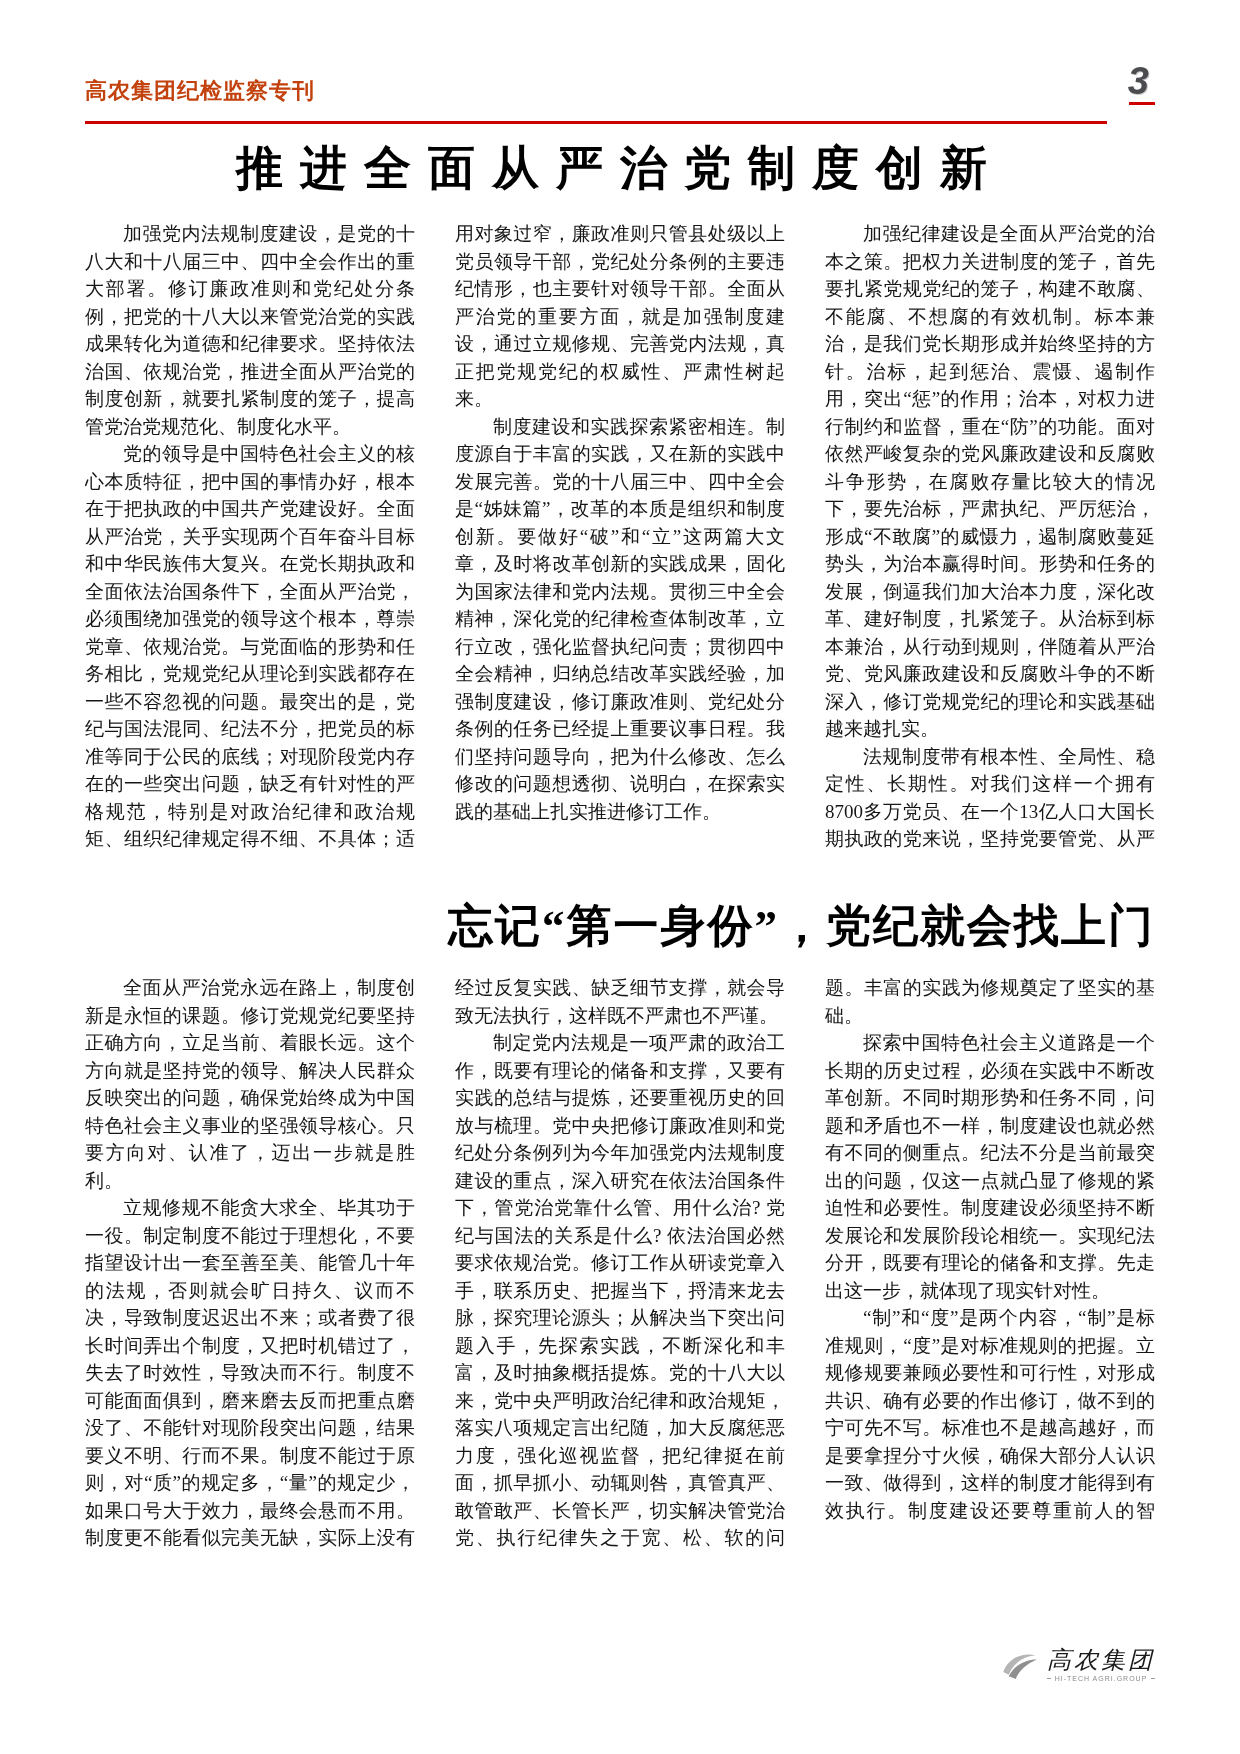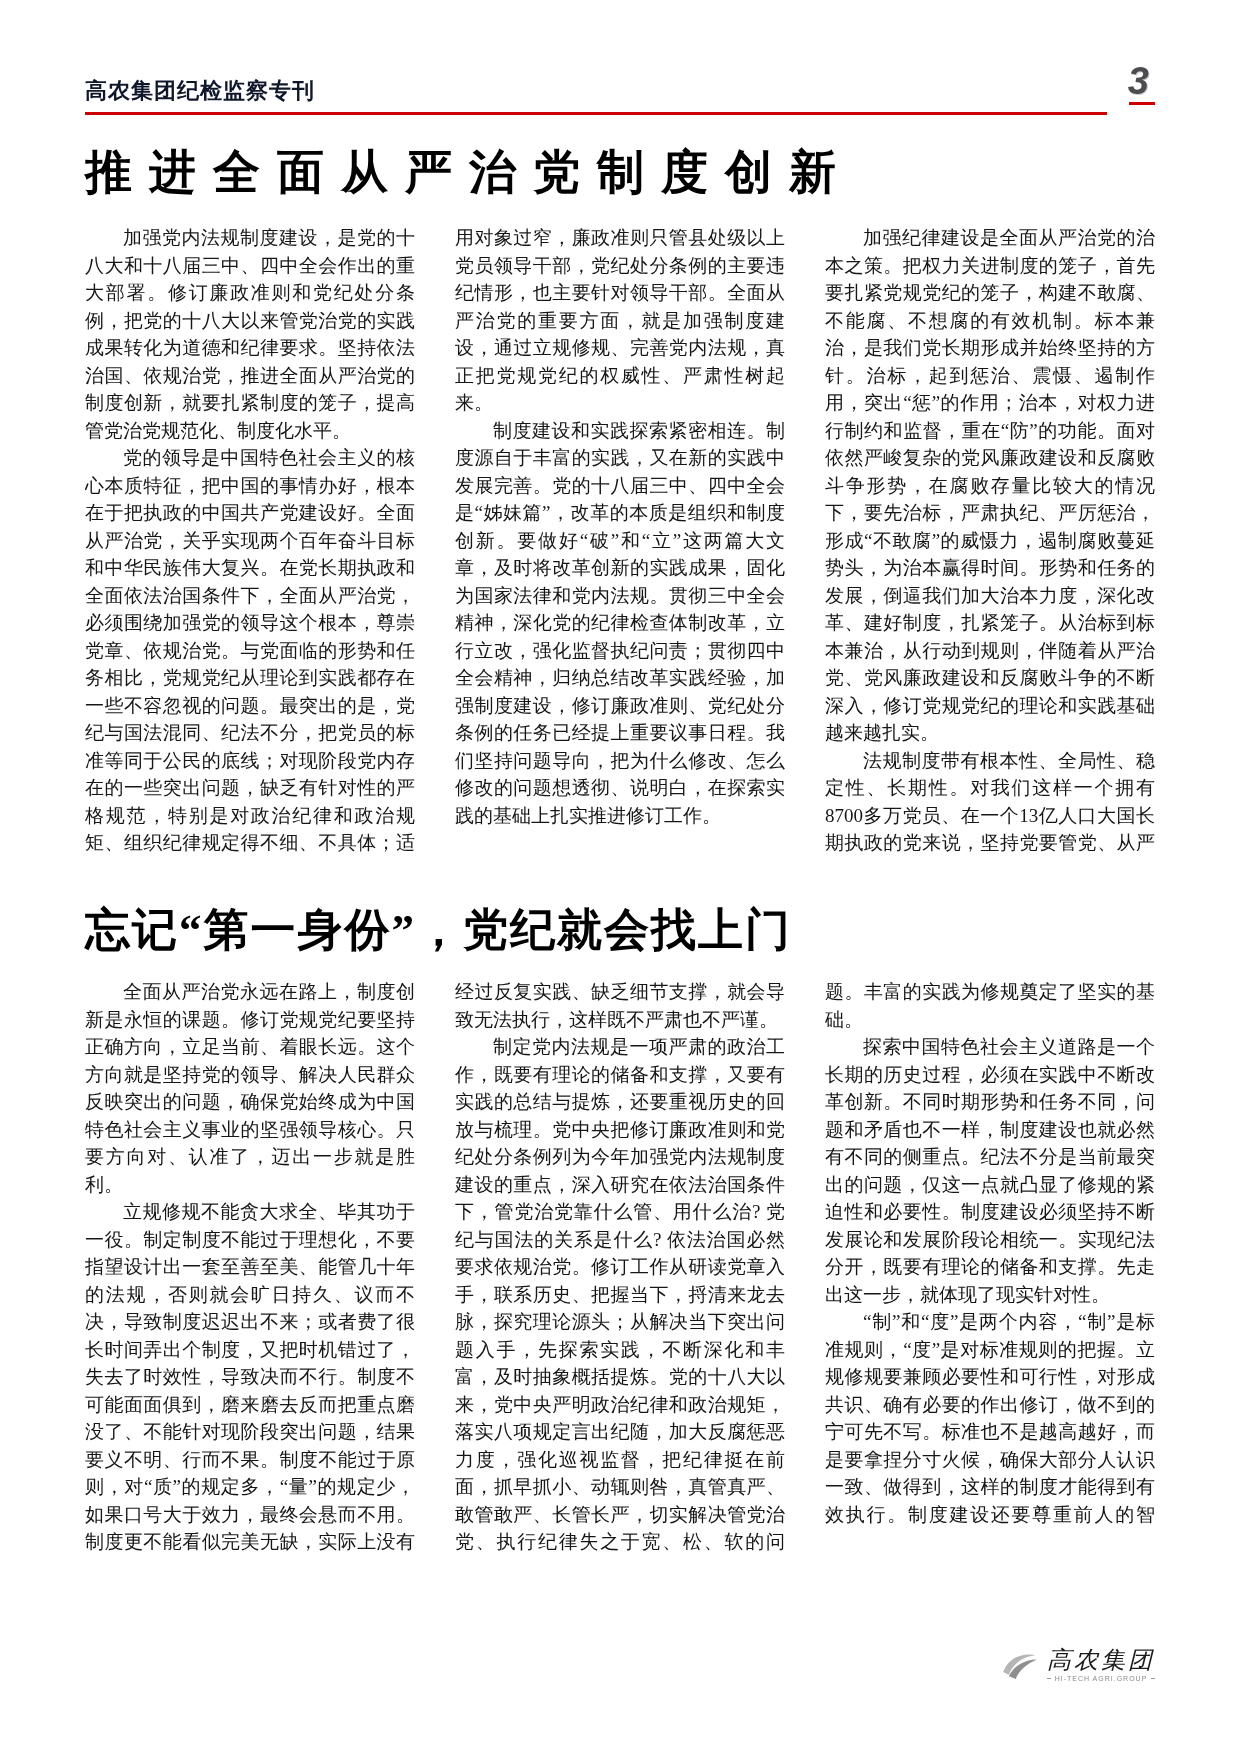--- a/index.html
+++ b/index.html
@@ -18,24 +18,24 @@
 
   
   .header {
     position: relative;
     padding-top: 76px;
   }
   .masthead {
     font-family: "Liberation Sans", sans-serif;
     font-weight: bold;
     font-size: 22px;
-    color: #0f172a;
+    color: #c2410c;
     letter-spacing: 1px;
     display: inline-block;
-    padding-bottom: 6px;
+    padding-bottom: 15px;
   }
   .header-rule {
     height: 3px;
     background: #cc0000;
     width: calc(100% - 48px);
   }
   .pageno {
     position: absolute;
     right: 6px;
     top: 62px;
@@ -51,32 +51,32 @@
     position: absolute;
     right: 0;
     top: 102px;
     width: 26px;
     height: 3px;
     background: #cc0000;
   }
 
   
   .headline-1 {
-    margin-top: 26px;
-    text-align: left;
+    margin-top: 13px;
+    text-align: center;
     font-family: "Liberation Sans", sans-serif;
     font-weight: bold;
     font-size: 47px;
     letter-spacing: 17px;
     color: #000;
     white-space: nowrap;
   }
   .headline-2 {
     margin-top: 24px;
-    text-align: left;
+    text-align: right;
     font-family: "Liberation Serif", serif;
     font-weight: bold;
     font-size: 45px;
     color: #000;
     letter-spacing: 2px;
     white-space: nowrap;
   }
 
   
   .article {

